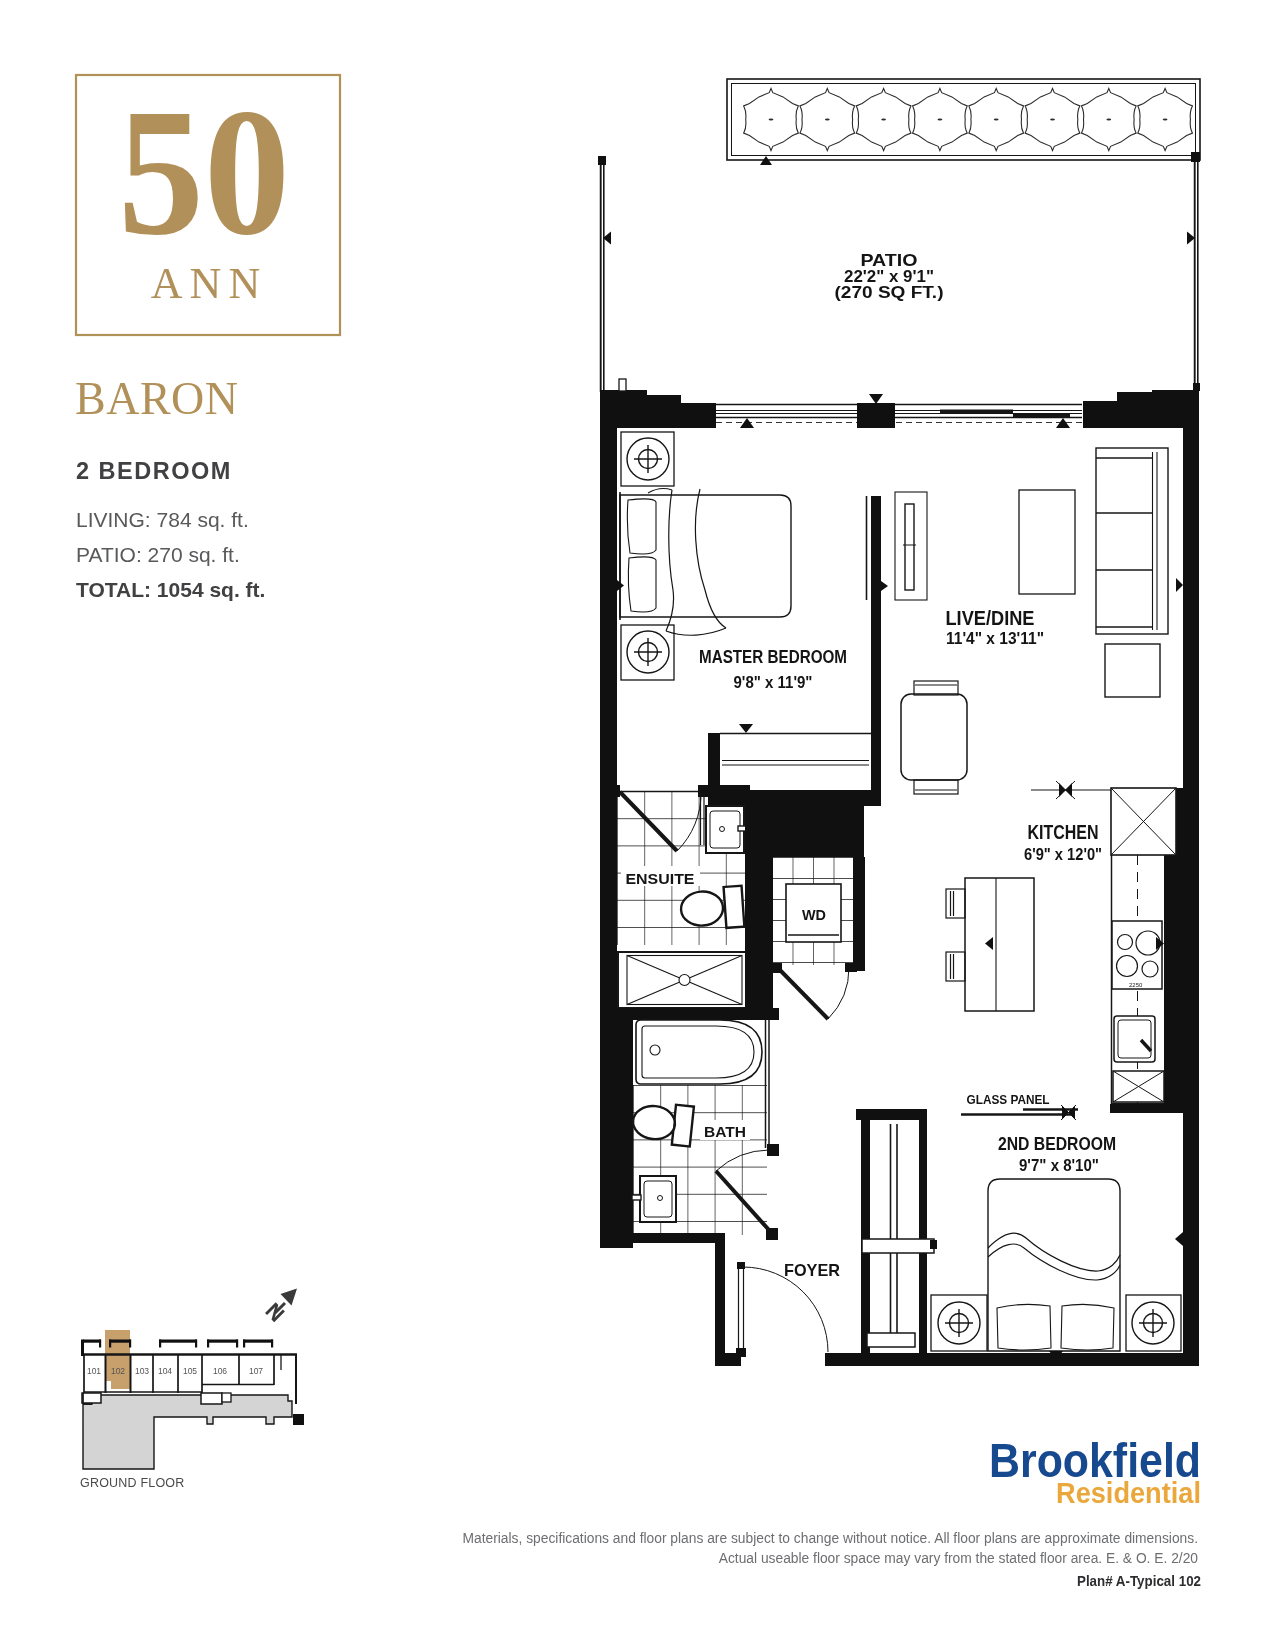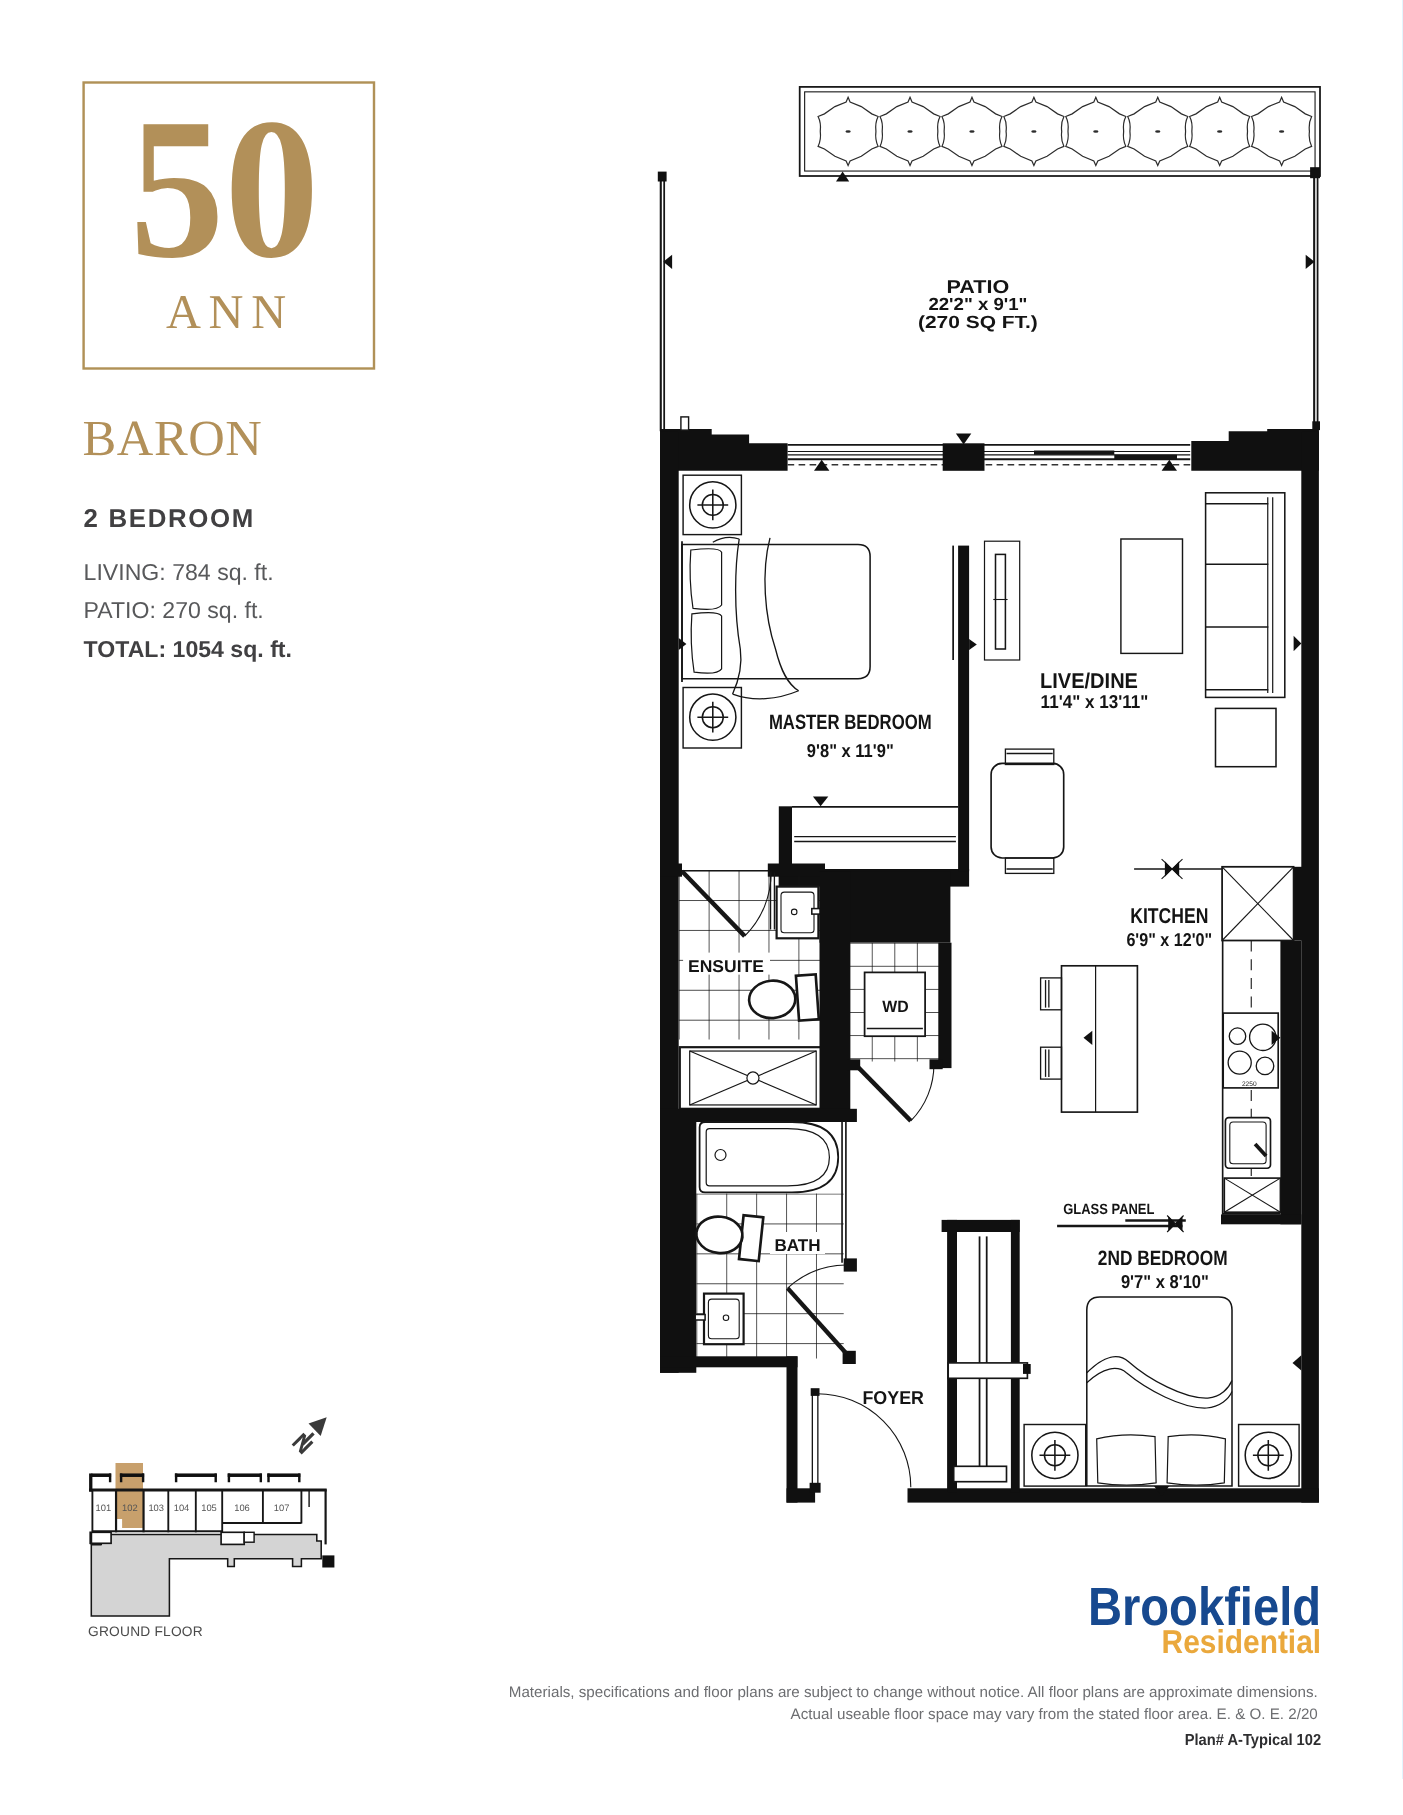--- a/index.html
+++ b/index.html
@@ -1,16 +1,16 @@
 <!DOCTYPE html>
 <html><head>
 <meta charset="utf-8">
 <style>
   html,body{margin:0;padding:0;background:#fff;}
-  #page{position:relative;width:1275px;height:1650px;background:#7dd3fc;overflow:hidden;
+  #page{position:relative;width:1275px;height:1650px;background:#f0abfc;overflow:hidden;
         font-family:"Liberation Sans", sans-serif;}
   svg text{font-family:"Liberation Sans", sans-serif;}
   .serif{font-family:"Liberation Serif", serif !important;}
   .plab{font-weight:bold;fill:#141414;}
 </style>
 </head>
 <body>
 <div id="page">
 <svg width="1275" height="1650" viewBox="0 0 1275 1650" xmlns="http://www.w3.org/2000/svg">
 <defs>

